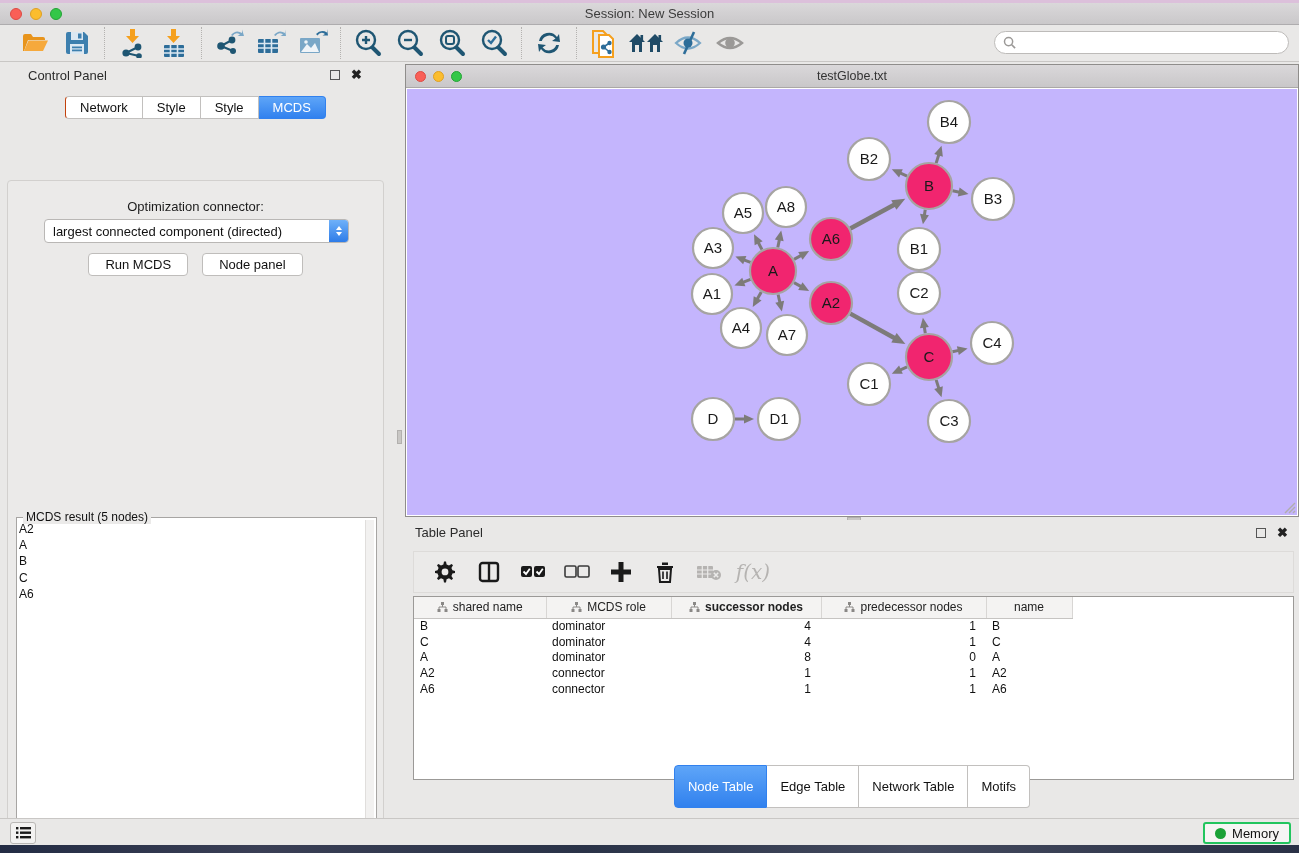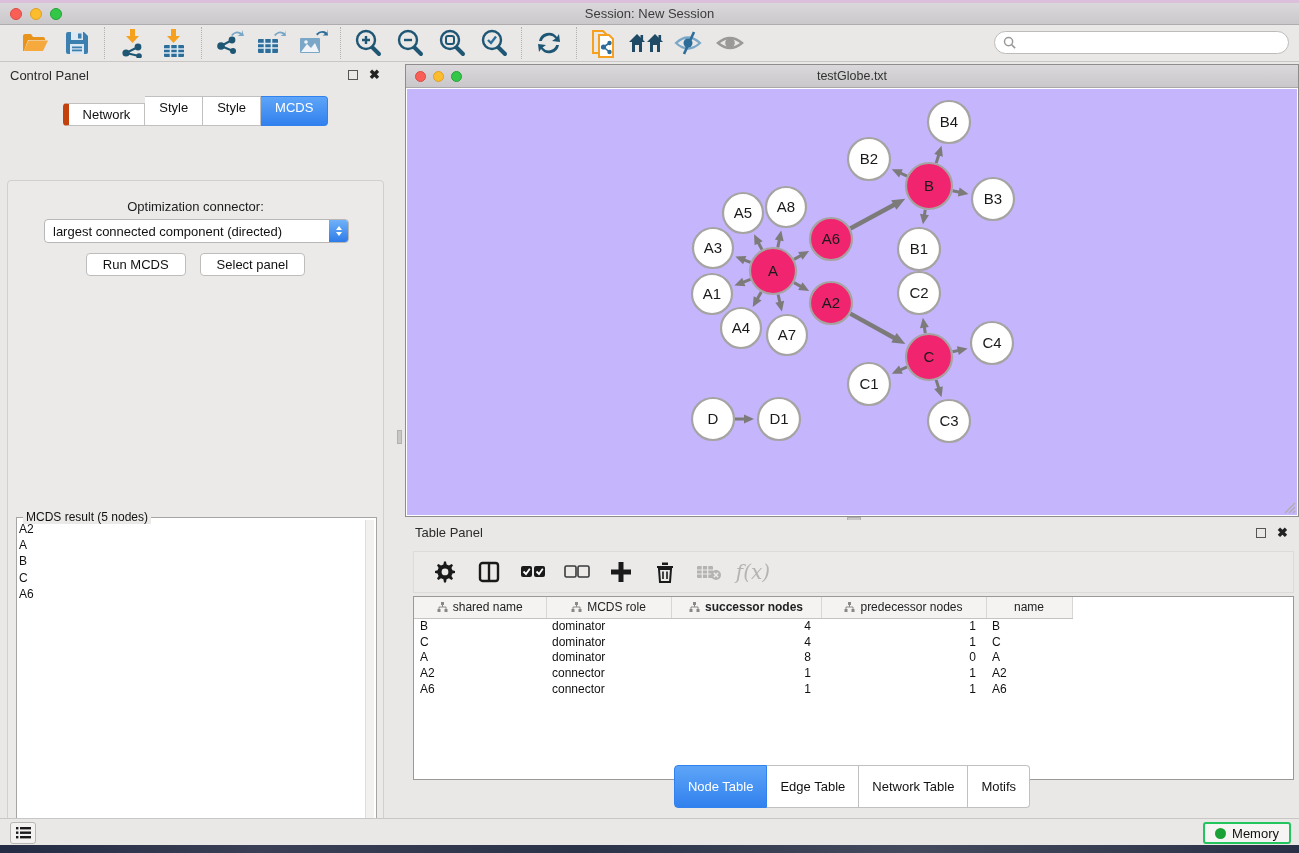--- a/index.html
+++ b/index.html
@@ -27,30 +27,30 @@
     background:#e9e8e7; border-bottom:1px solid #c9c7c5; display:flex; align-items:center; padding-left:8px; }
   .tgroup { display:flex; align-items:center; gap:6px; padding:0 9px; height:34px; }
   .tsep { width:1px; height:32px; border-left:1px dotted #b4b2b0; }
   .tbtn { width:36px; height:32px; display:flex; align-items:center; justify-content:center; cursor:default; }
   .searchbox { position:absolute; right:10px; top:6px; width:295px; height:23px; background:#fff;
     border:1px solid #bdbbb9; border-radius:12px; display:flex; align-items:center; padding:0 8px; gap:5px; }
   .searchbox input { border:none; outline:none; flex:1; font-size:12px; font-family:"Liberation Sans",sans-serif; background:transparent; }
 
   
   .control-panel { position:absolute; top:62px; left:0; width:391px; height:756px; background:#e9e8e7; }
-  .panel-head { height:26px; display:flex; align-items:center; padding:0 10px; }
+  .panel-head { height:26px; display:flex; align-items:center; padding:0 28px; }
   .panel-title { font-size:13px; color:#2b2b2b; }
   .panel-head .spacer { flex:1; }
   .mini-ic { width:13px; height:13px; margin-left:9px; display:flex; align-items:center; justify-content:center; }
   .float-ic { width:10px; height:10px; border:1.5px solid #555; background:transparent; }
   .close-ic { font-size:13px; font-weight:bold; color:#222; line-height:10px; }
 
   .ctab-row { position:absolute; top:96px; left:0; width:391px; display:flex; justify-content:center; }
   .ctab { font-size:13px; padding:3px 14px; background:#fff; border:1px solid #c2c0be; border-left:none; color:#111; }
-  .ctab:first-child { border-left:6px solid #c2410c; border-radius:4px 0 0 4px;margin-top:7px; }
+  .ctab:first-child { border-left:1px solid #c2410c; border-radius:4px 0 0 4px; }
   .ctab:last-child { border-radius:0 4px 4px 0; }
   .ctab.sel { background:linear-gradient(#5ea5f8,#3181ee); color:#fff; border-color:#3181ee; }
 
   .cp-card { position:absolute; top:118px; left:7px; width:377px; height:687px;
     background:#ebeaе9; background:#ebeae9; border:1px solid #d2d0ce; border-radius:4px; }
   .opt-label { position:absolute; top:18px; left:0; width:100%; text-align:center; font-size:13px; color:#1c1c1c; }
   .combo { position:absolute; top:38px; left:36px; width:305px; height:24px; background:#fff;
     border:1px solid #b9b7b5; border-radius:4px; display:flex; align-items:center; }
   .combo-text { flex:1; font-size:13px; padding-left:8px; color:#111; white-space:nowrap; }
   .combo-step { width:19px; height:22px; margin:0; border-radius:0 3px 3px 0;
@@ -301,21 +301,21 @@
     <div class="opt-label">Optimization connector:</div>
     <div class="combo">
       <div class="combo-text">largest connected component (directed)</div>
       <div class="combo-step">
           <div class="chev up"></div>
           <div class="chev dn"></div>
         </div>
     </div>
     <div class="btn-row">
       <button class="pbtn">Run MCDS</button>
-      <button class="pbtn">Select panel</button>
+      <button class="pbtn">Node panel</button>
     </div>
     <div class="result-box">
       <div class="result-legend">MCDS result (5 nodes)</div>
       <div class="result-list">
           <div>A2</div>
           <div>A</div>
           <div>B</div>
           <div>C</div>
           <div>A6</div>
         </div>

